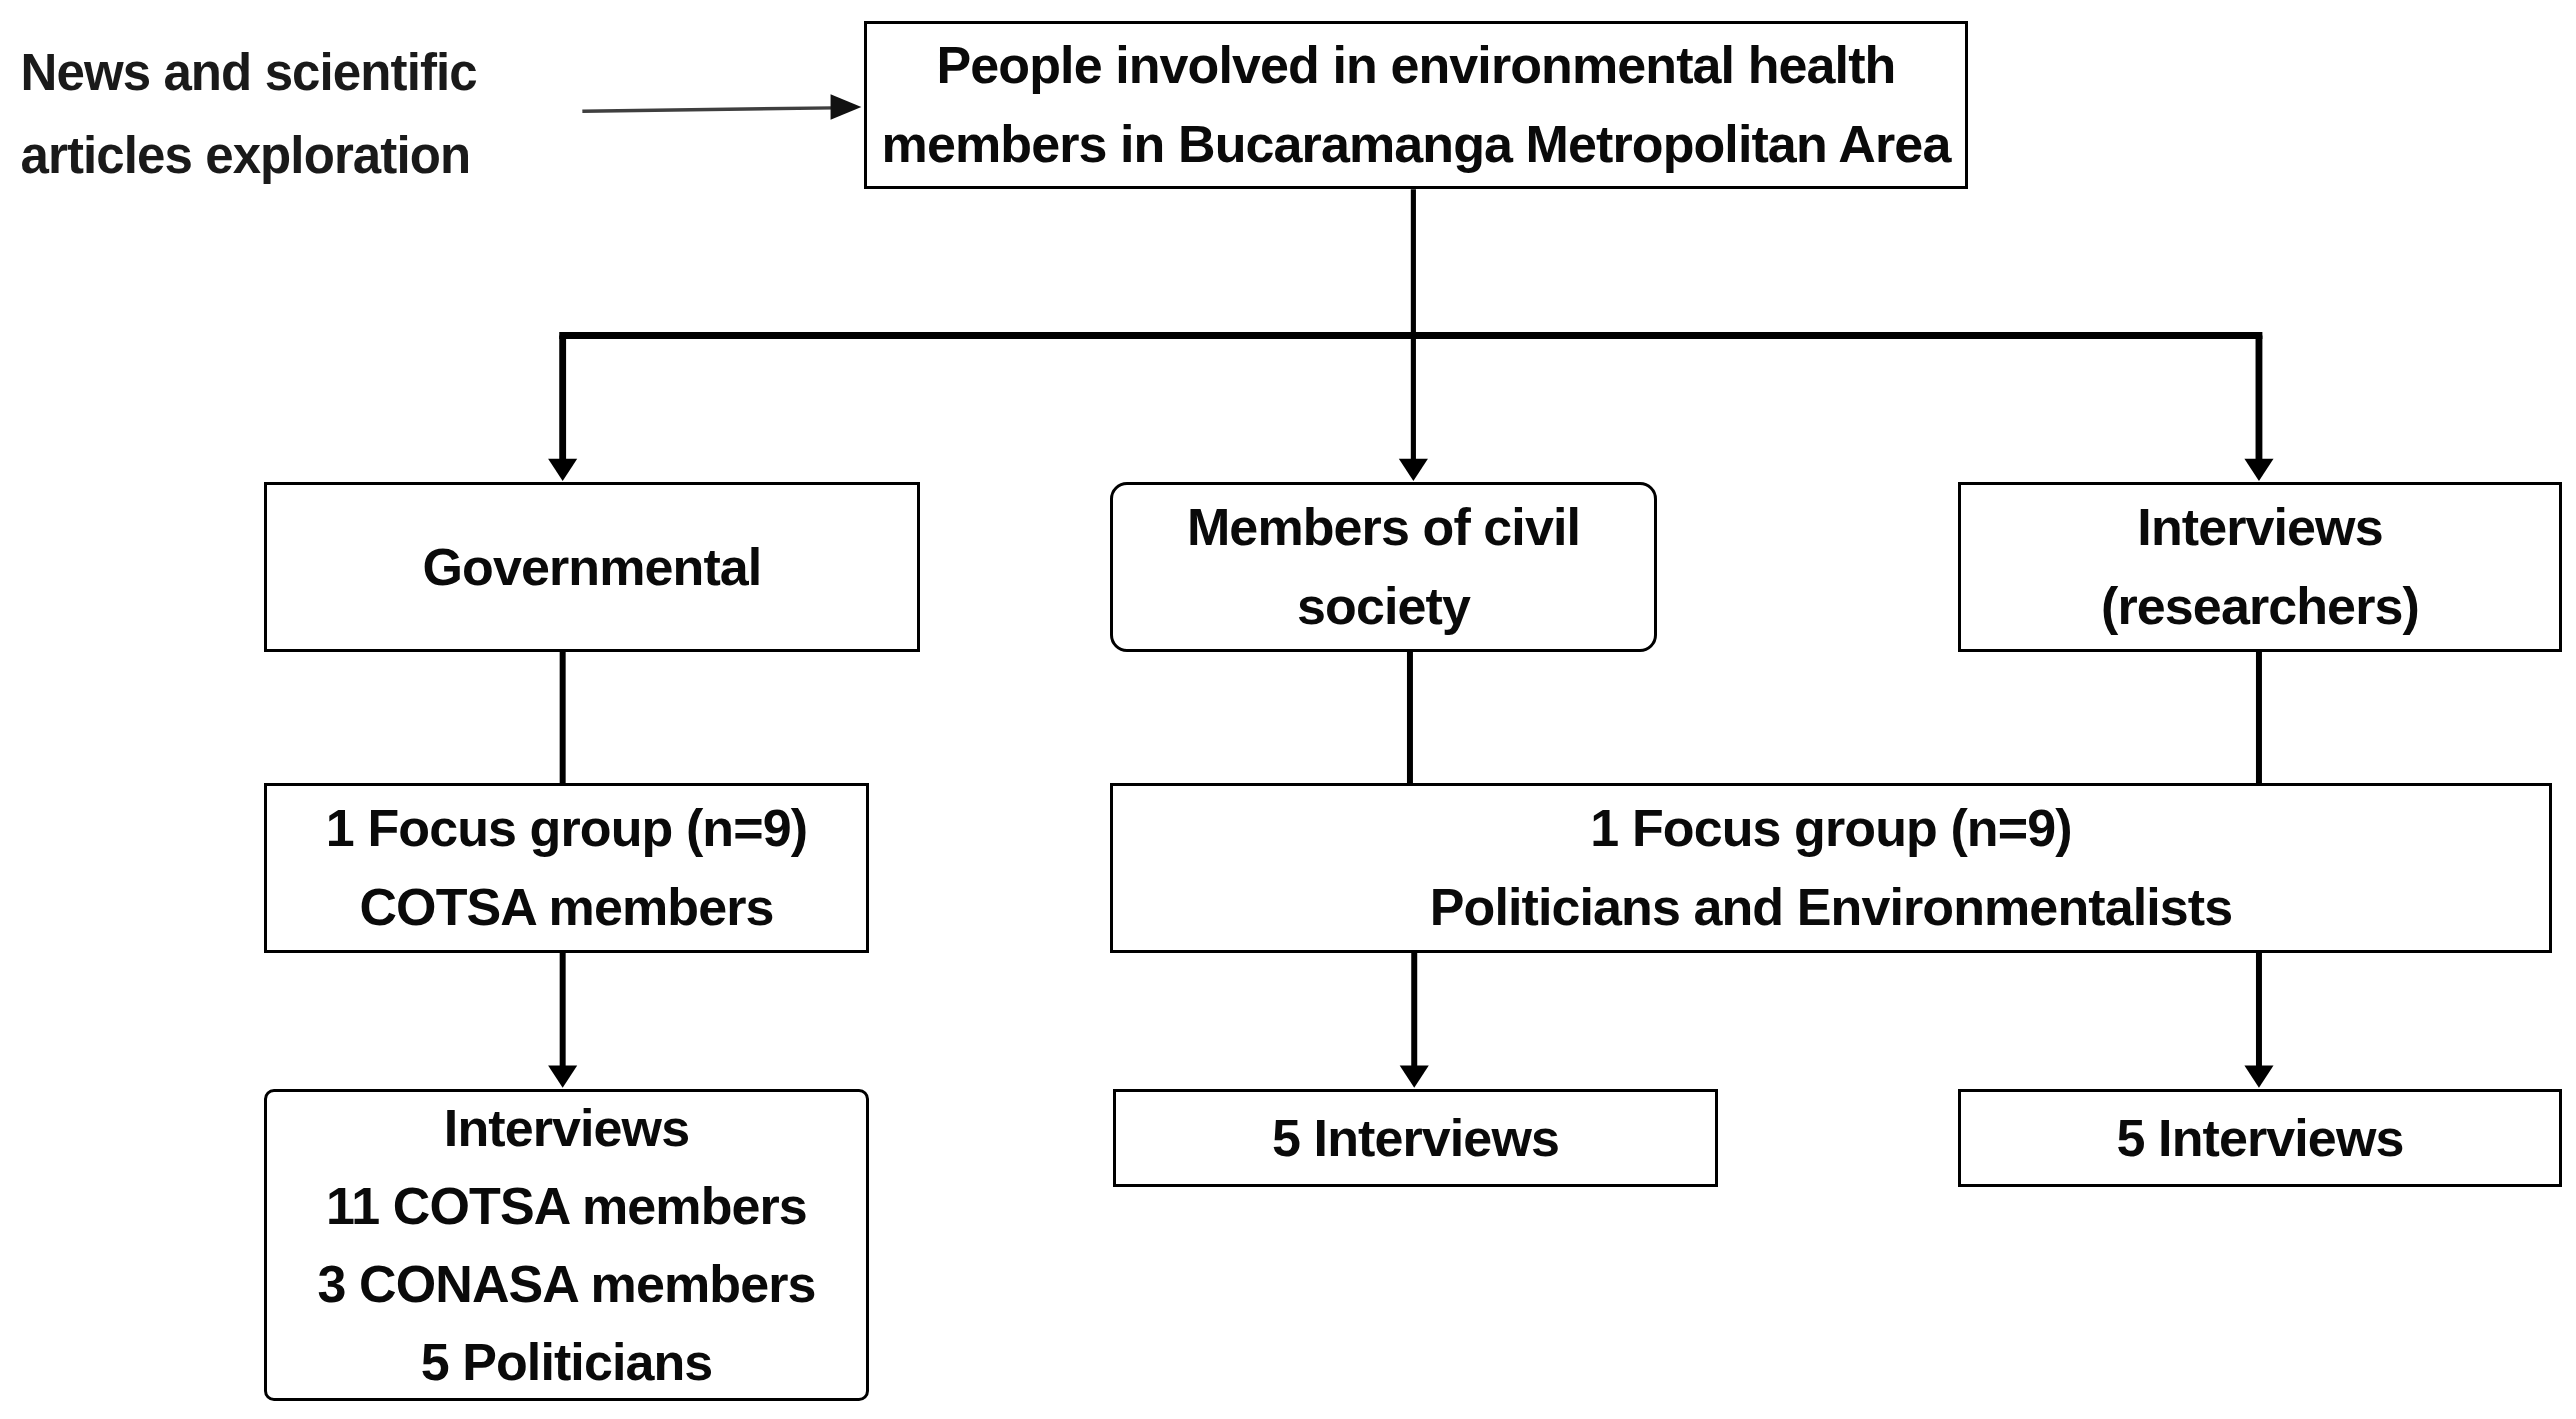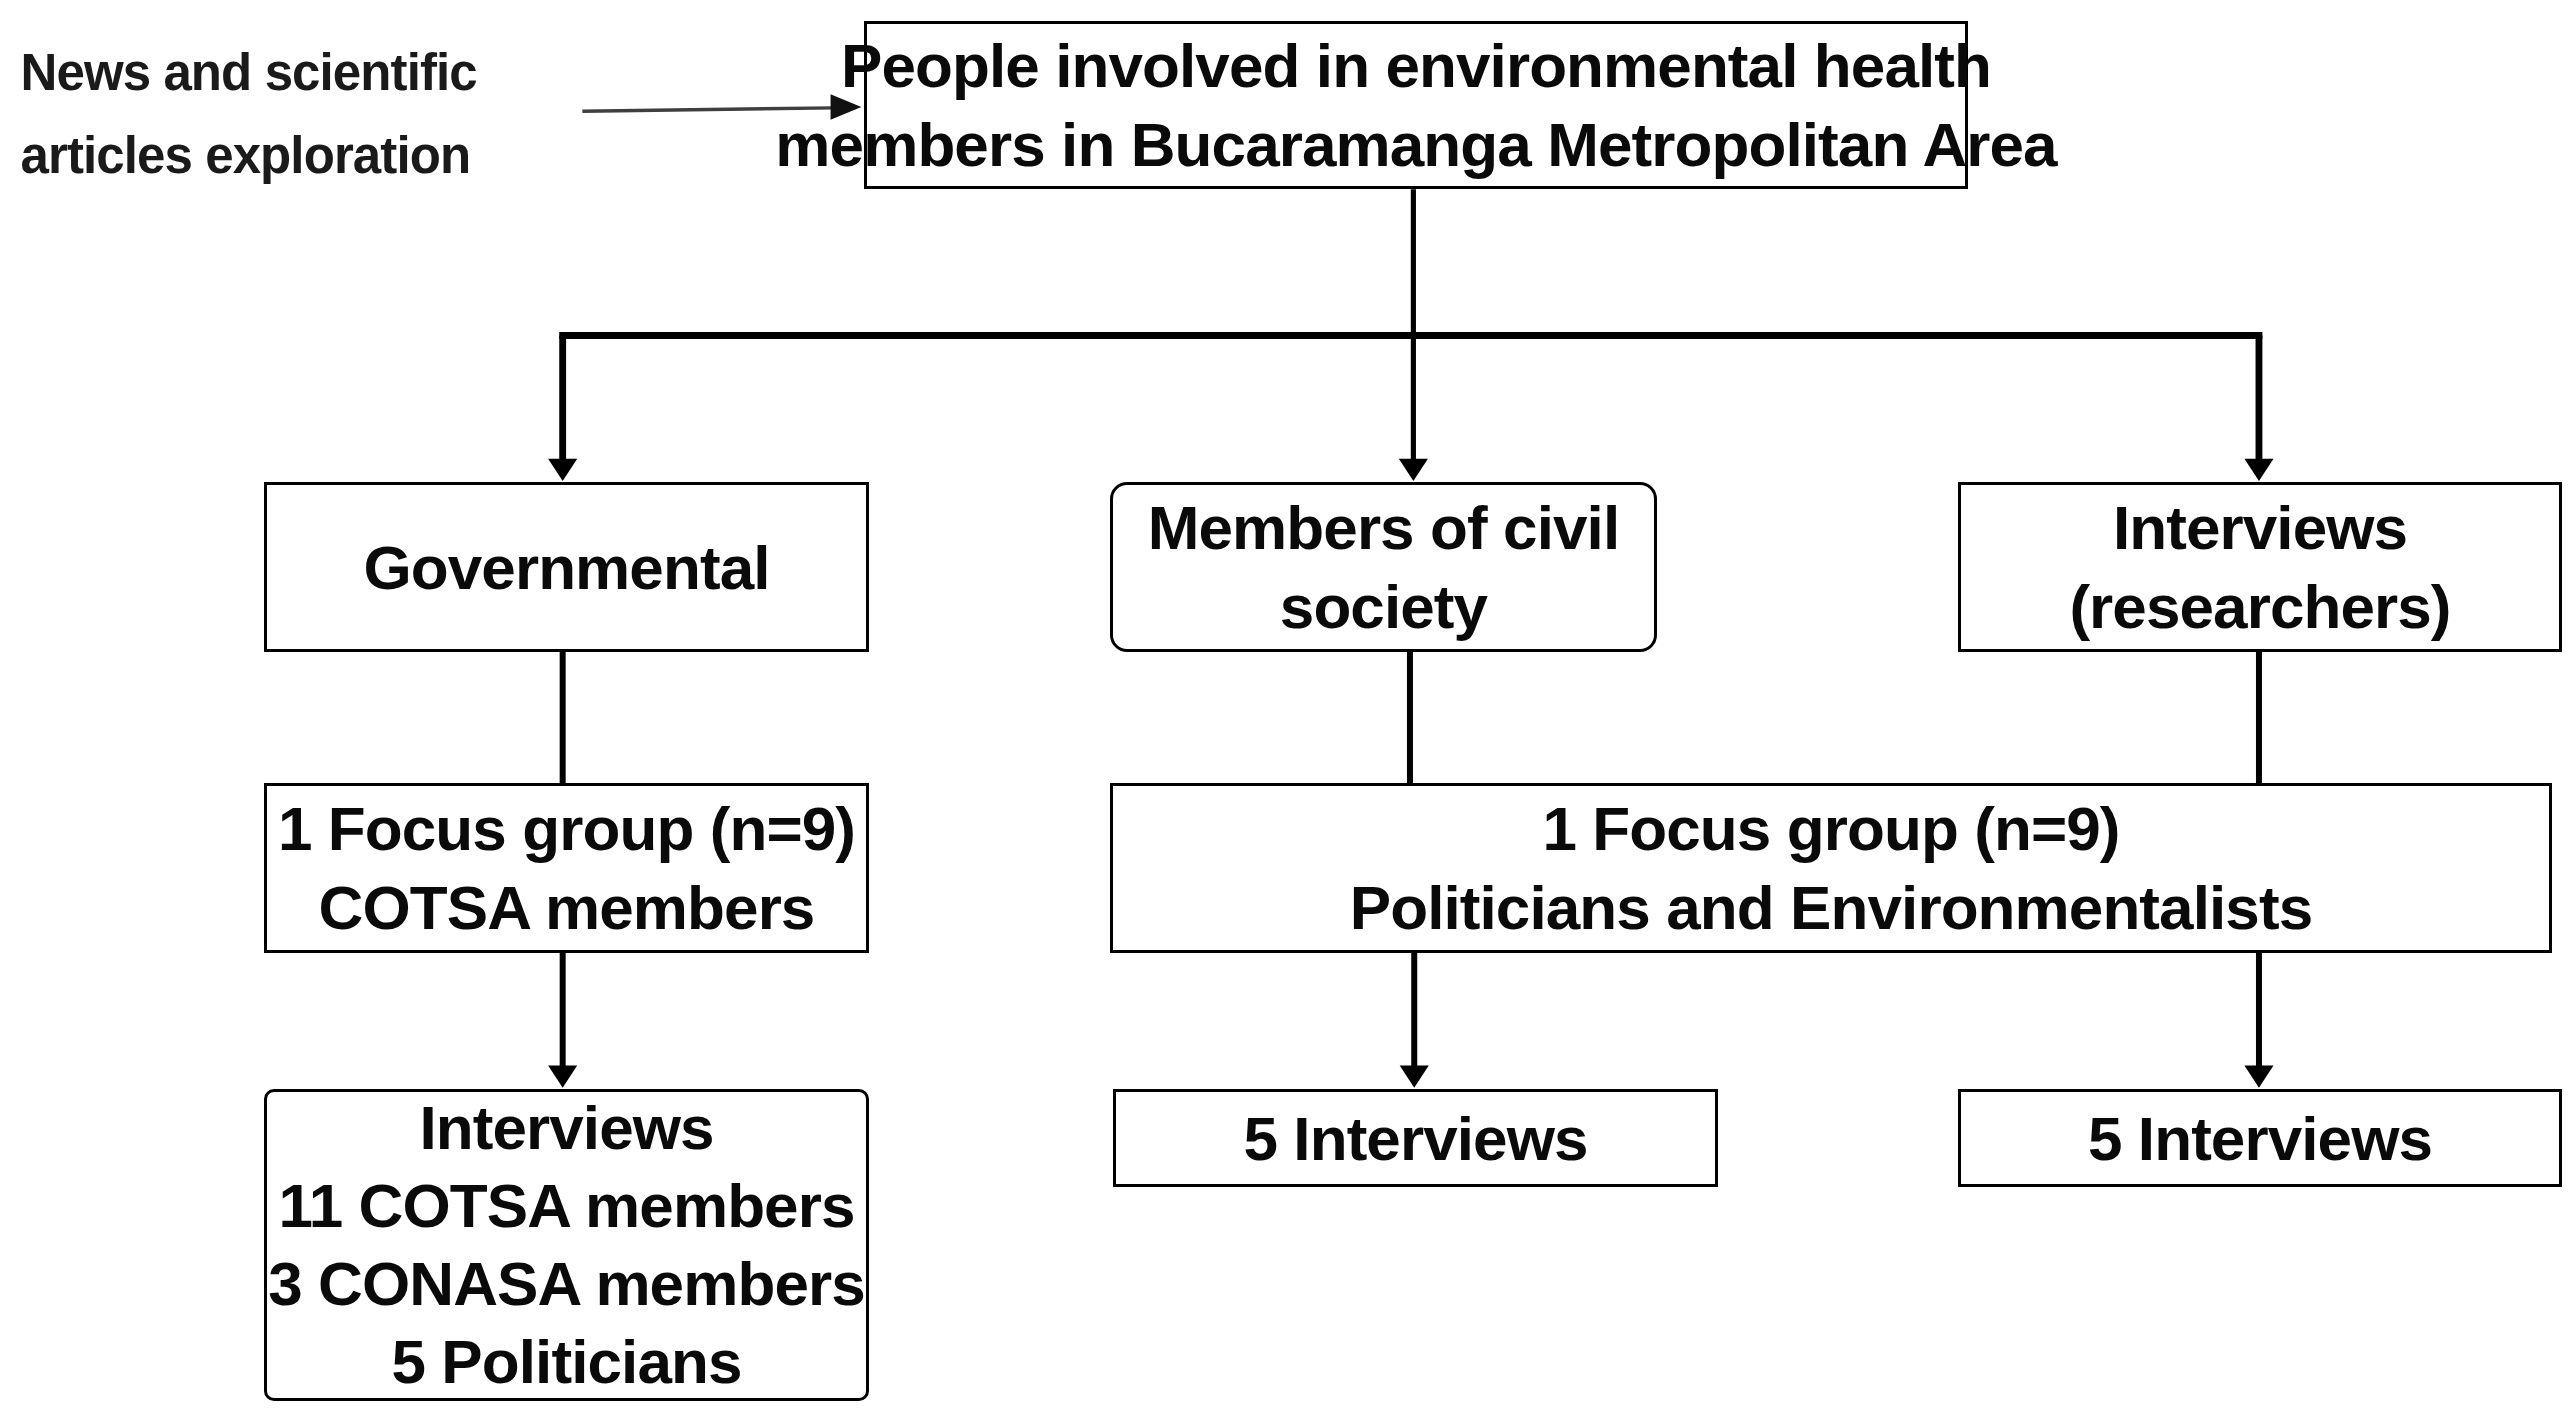--- a/index.html
+++ b/index.html
@@ -25,40 +25,40 @@
     box-sizing: border-box;
     border: 3.4px solid #000000;
     background: #ffffff;
     display: flex;
     flex-direction: column;
     align-items: center;
     justify-content: center;
     text-align: center;
     color: #0a0a0a;
     font-weight: 700;
-    font-size: 62px;
+    font-size: 52px;
     line-height: 79px;
     letter-spacing: -0.9px;
   }
   .node span { display: block; white-space: nowrap; }
   .annotation {
     position: absolute;
     left: 20.5px;
     top: 31px;
     color: #1a1a1a;
     font-weight: 700;
     font-size: 51px;
     line-height: 83px;
     letter-spacing: -0.9px;
   }
   .annotation span { display: block; white-space: nowrap; }
 
   
   .n-root      { left: 864px; top:   21.4px; width: 1104px; height: 168px; }
-  .n-gov       { left:  264px; top:  482px; width:  605px; height: 170px; }
+  .n-gov       { left:  264px; top:  482px; width:  656px; height: 170px; }
   .n-civil     { left: 1110px; top:  482px; width:  547px; height: 170px; border-radius: 17px; }
   .n-acad      { left: 1958px; top:  482px; width:  604px; height: 170px; }
   .n-focus1    { left:  264px; top:  783px; width:  605px; height: 170px; }
   .n-focus2    { left: 1110px; top:  783px; width: 1442px; height: 170px; }
   .n-int-gov   { left:  264px; top: 1089px; width:  605px; height: 312px; line-height: 78px; border-radius: 10px; }
   .n-int-civil { left: 1113px; top: 1089px; width:  605px; height: 98px; }
   .n-int-acad  { left: 1958px; top: 1089px; width:  604px; height: 98px; }
 </style>
 </head>
 <body>

